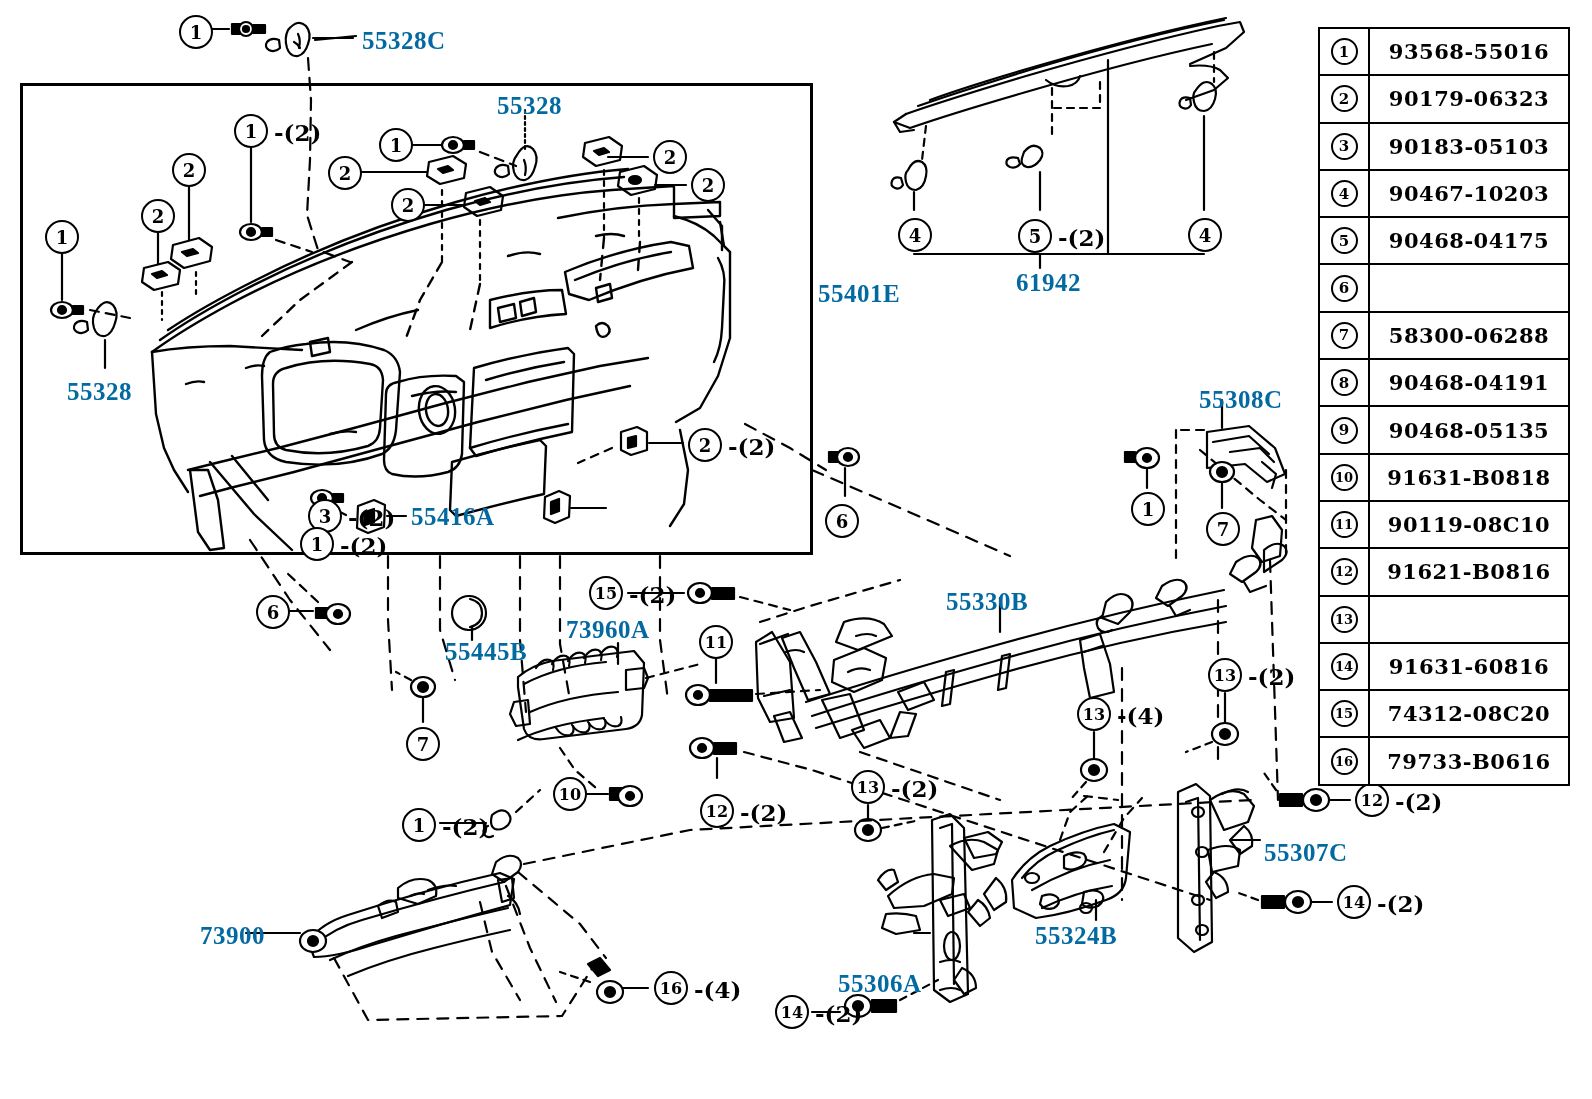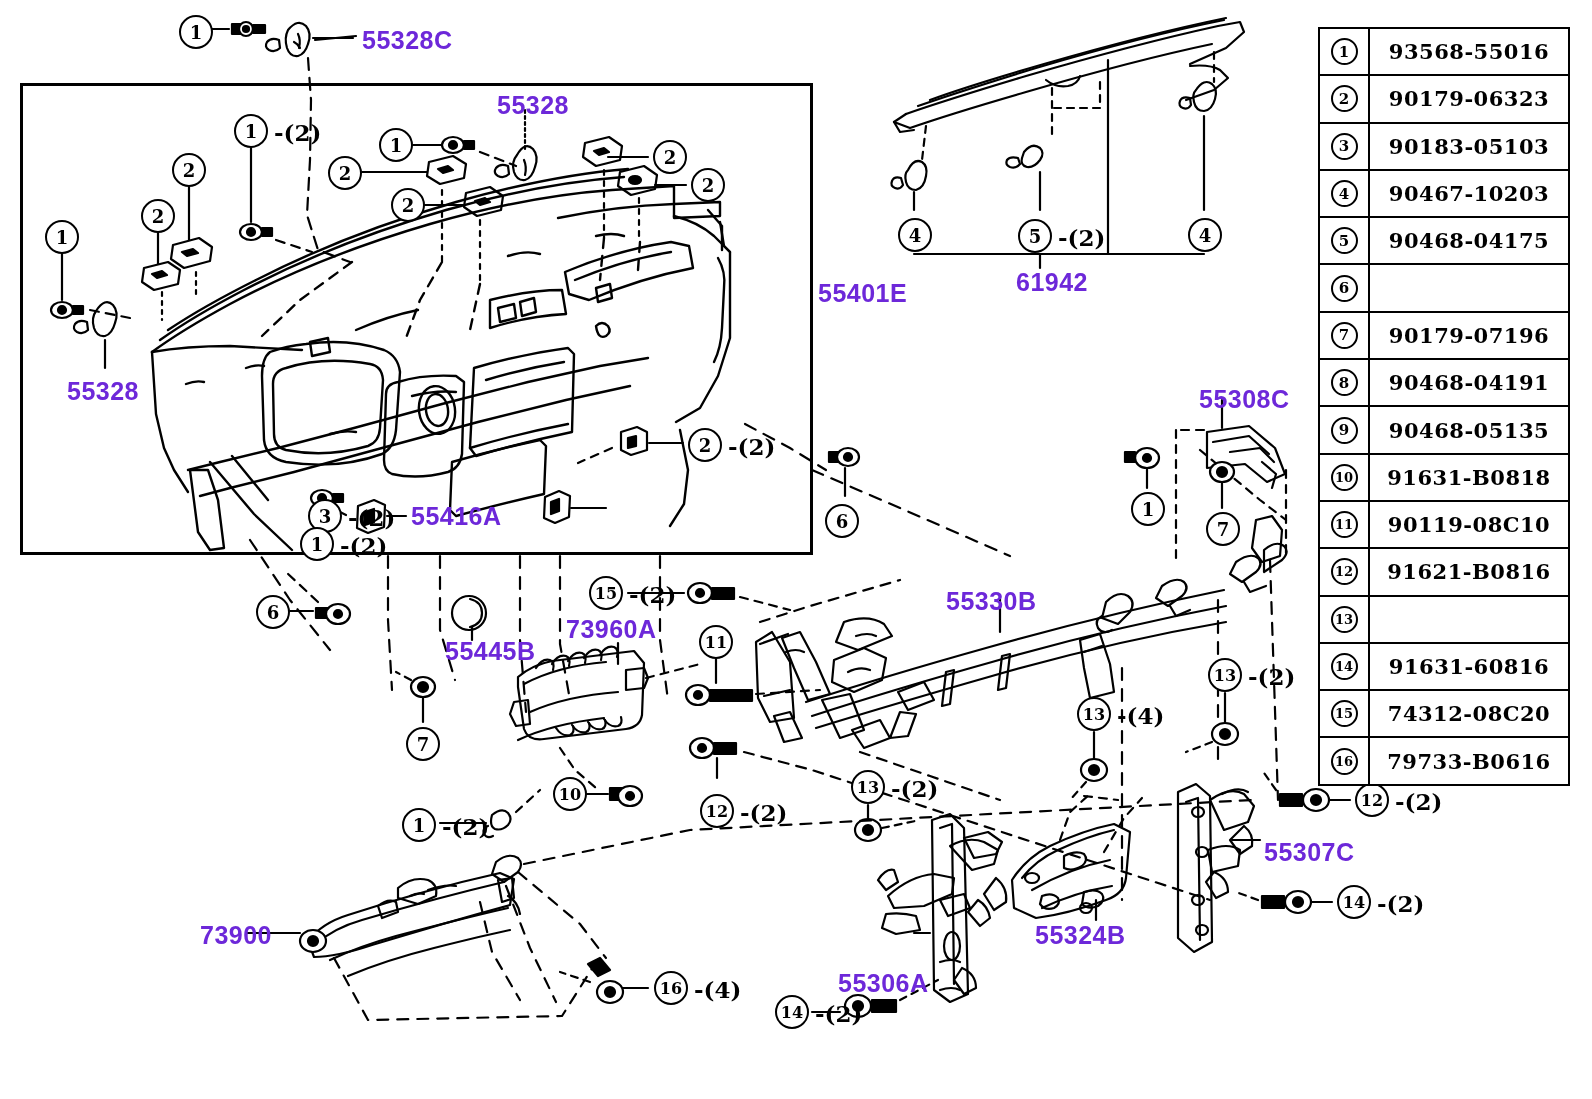--- a/index.html
+++ b/index.html
@@ -2,22 +2,22 @@
 <html><head>
 <meta charset="utf-8">
 <style>
   html,body{margin:0;padding:0;background:#fff;}
   body{width:1592px;height:1099px;position:relative;overflow:hidden;
        font-family:"DejaVu Serif","Liberation Serif",serif;}
   #stage{position:absolute;left:0;top:0;width:1592px;height:1099px;}
   svg.art{position:absolute;left:0;top:0;width:1592px;height:1099px;pointer-events:none;}
 
   
-  .plabel{position:absolute;font-family:Liberation Sans, sans-serif;
-          font-weight:bold;font-size:25px;color:#6d28d9;letter-spacing:.5px;
+  .plabel{position:absolute;font-family:Liberation Serif, serif;
+          font-weight:bold;font-size:25px;color:#0369a1;letter-spacing:.5px;
           white-space:nowrap;line-height:1;}
 
   
   .callout{position:absolute;width:34px;height:34px;border:2.5px solid #000;
            border-radius:50%;background:#fff;display:flex;align-items:center;
            justify-content:center;font-family:"DejaVu Serif","Liberation Serif",serif;
            font-weight:bold;font-size:18px;color:#000;box-sizing:border-box;}
   .callout.two-digit{font-size:16px;}
   .qty{position:absolute;font-family:"DejaVu Serif","Liberation Serif",serif;
        font-weight:bold;font-size:23px;color:#000;white-space:nowrap;line-height:1;}
@@ -666,21 +666,21 @@
     </div>
     <div class="lrow">
       <div class="lnum">
           <div class="bub">6</div>
         </div>
     </div>
     <div class="lrow">
       <div class="lnum">
           <div class="bub">7</div>
         </div>
-      <div class="lpart">90179-07196</div>
+      <div class="lpart">58300-06288</div>
     </div>
     <div class="lrow">
       <div class="lnum">
           <div class="bub">8</div>
         </div>
       <div class="lpart">90468-04191</div>
     </div>
     <div class="lrow">
       <div class="lnum">
           <div class="bub">9</div>

